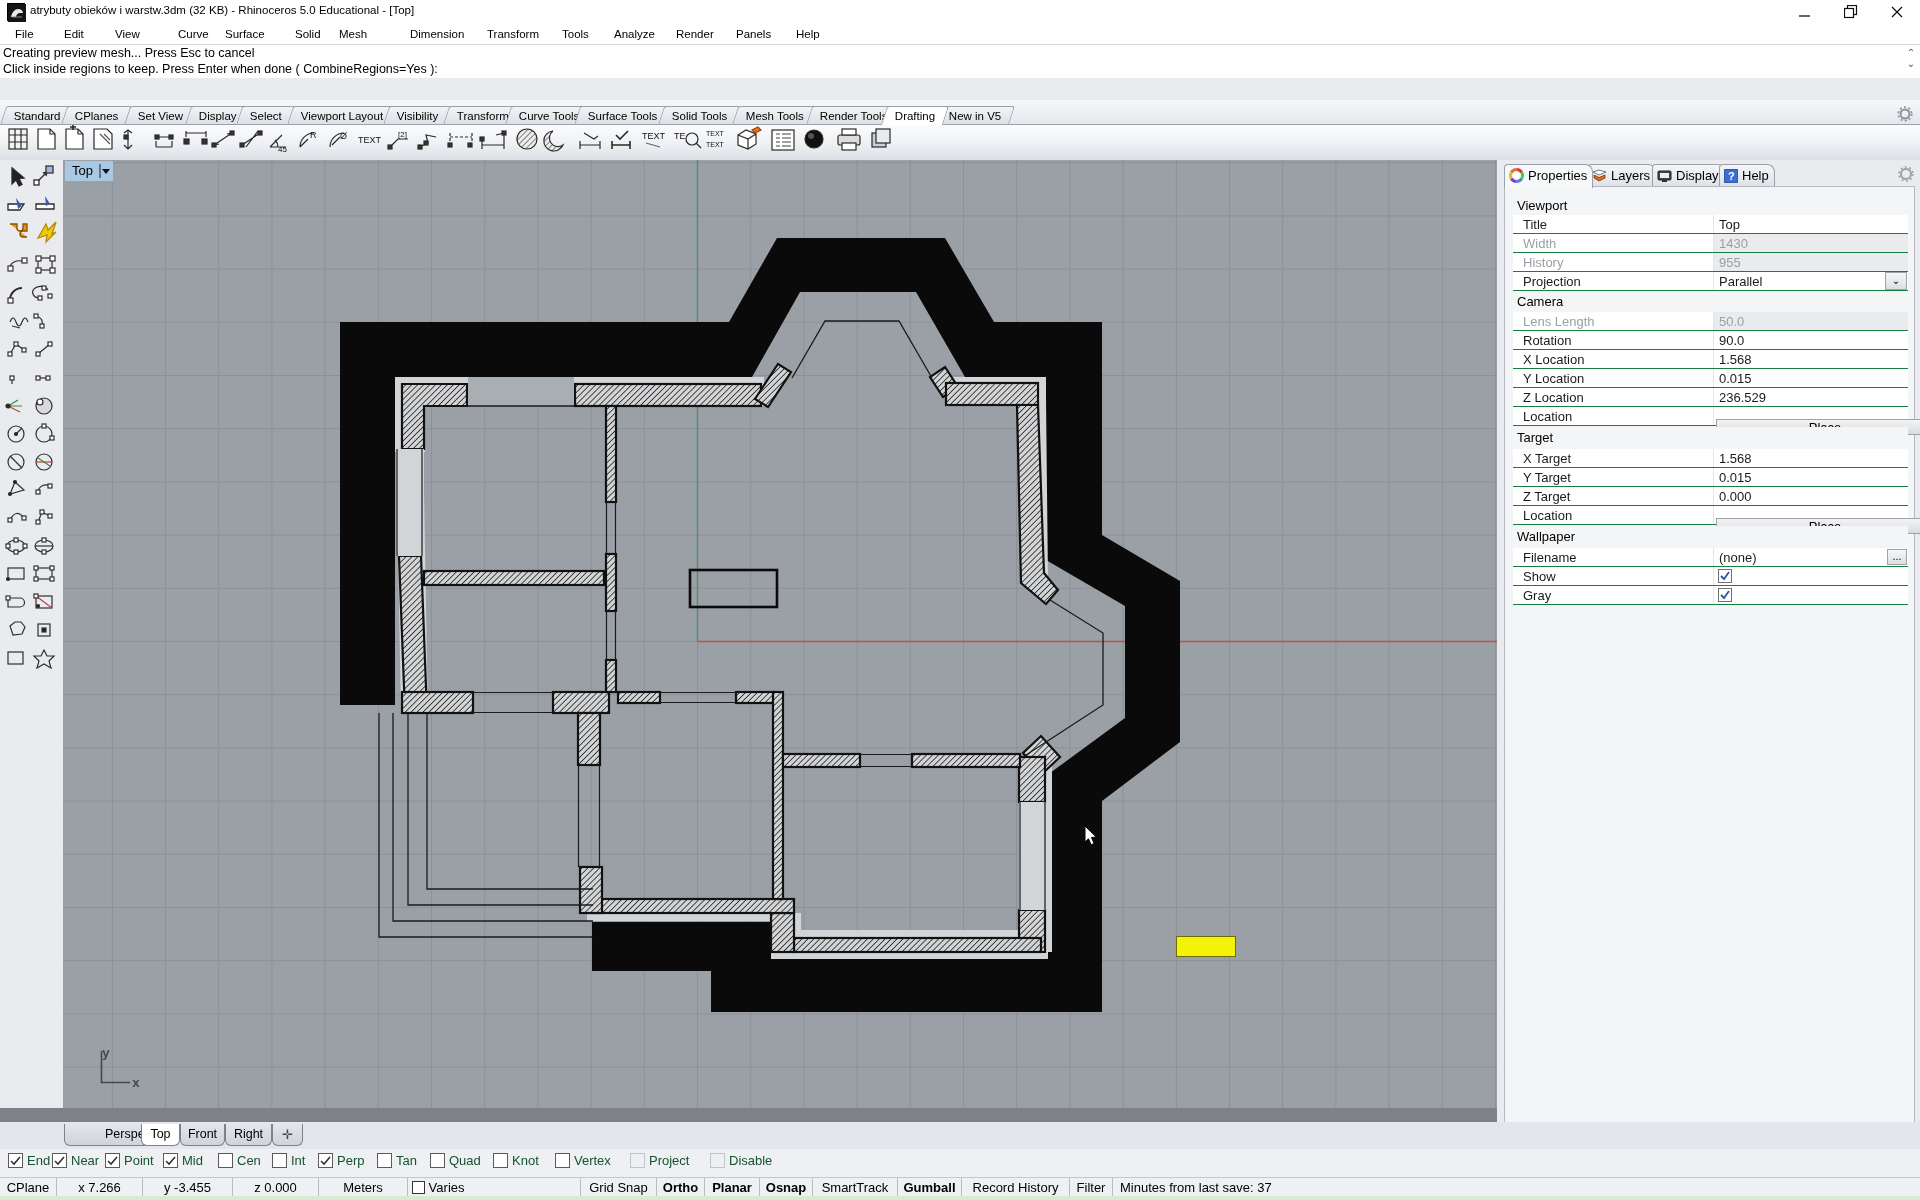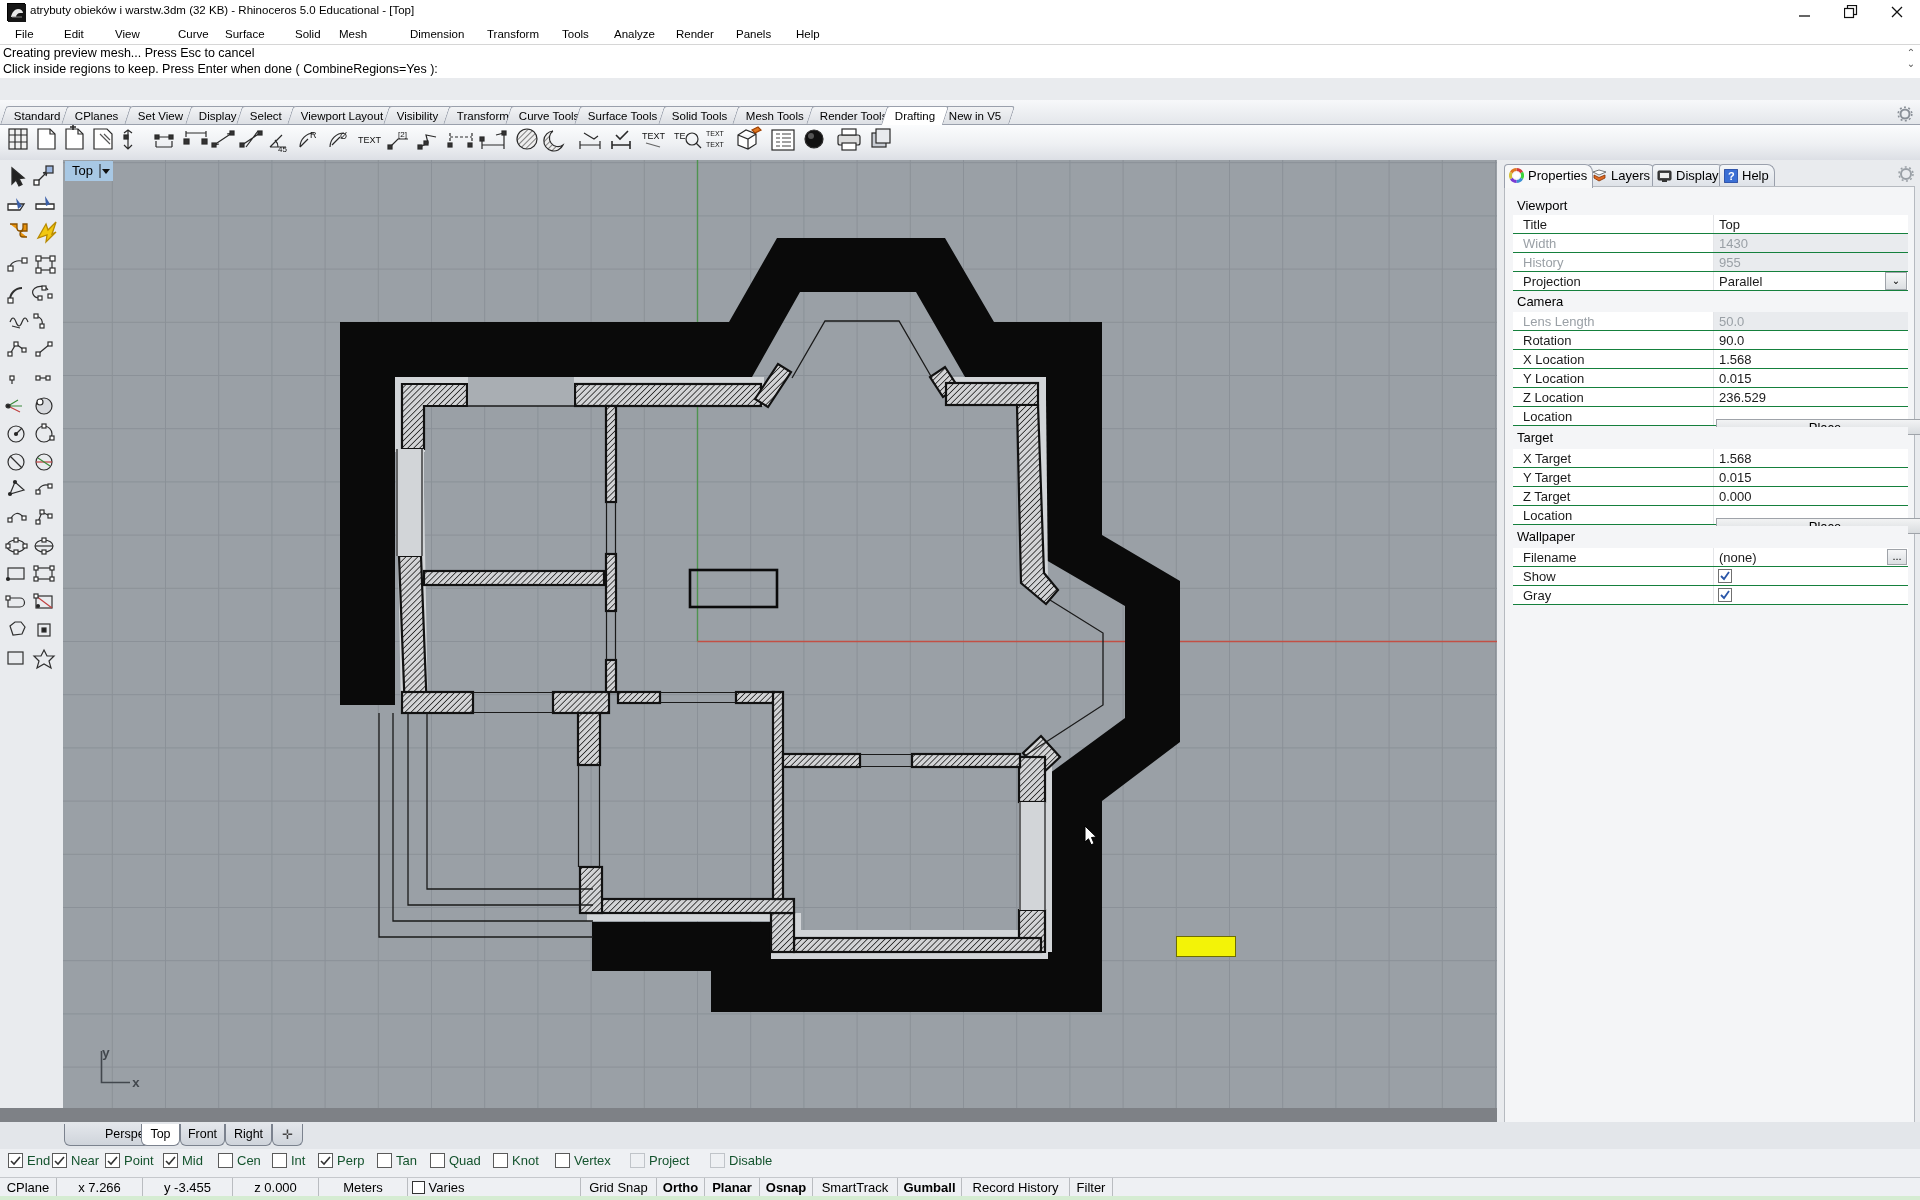--- a/index.html
+++ b/index.html
@@ -757,15 +757,16 @@
     <div class="scell" style="left:408px; width:173px; text-align:left;">
       <span style="display:inline-block; width:13px; height:13px; border:1px solid #333; background:#fff; vertical-align:-2px; margin-left:4px;"></span> Varies</div>
     <div class="scell" style="left:581px; width:76px;">Grid Snap</div>
     <div class="scell b" style="left:657px; width:48px;">Ortho</div>
     <div class="scell b" style="left:705px; width:55px;">Planar</div>
     <div class="scell b" style="left:760px; width:53px;">Osnap</div>
     <div class="scell" style="left:813px; width:85px;">SmartTrack</div>
     <div class="scell b" style="left:898px; width:64px;">Gumball</div>
     <div class="scell" style="left:962px; width:108px;">Record History</div>
     <div class="scell" style="left:1070px; width:43px;">Filter</div>
+    <div class="scell" style="left:1113px; width:807px; text-align:left; padding-left:7px; border-right:none;">Minutes from last save: 37</div>
   </div>
   <div class="abs" id="statusgreen"></div>
 </div>
 
 </body></html>

